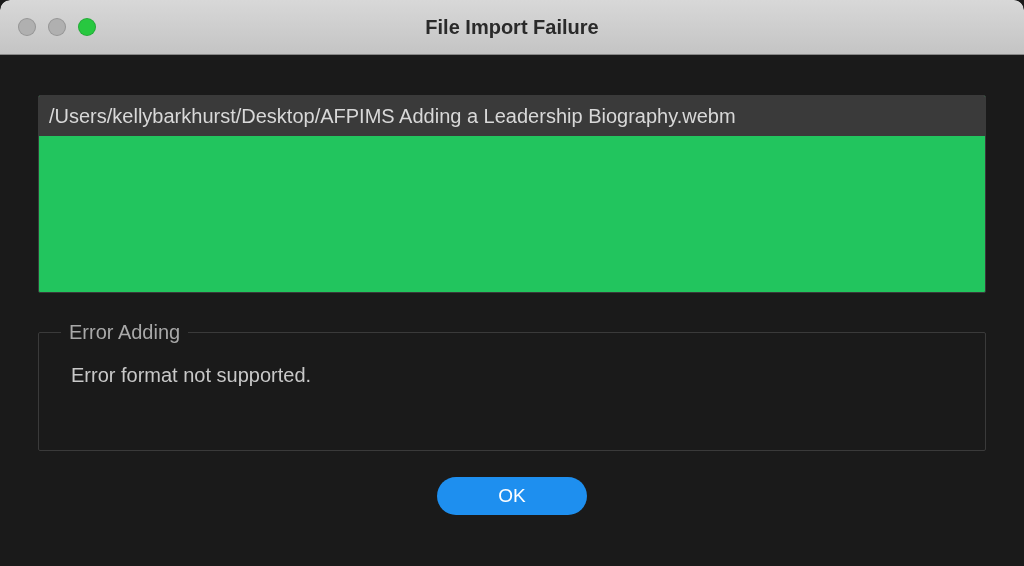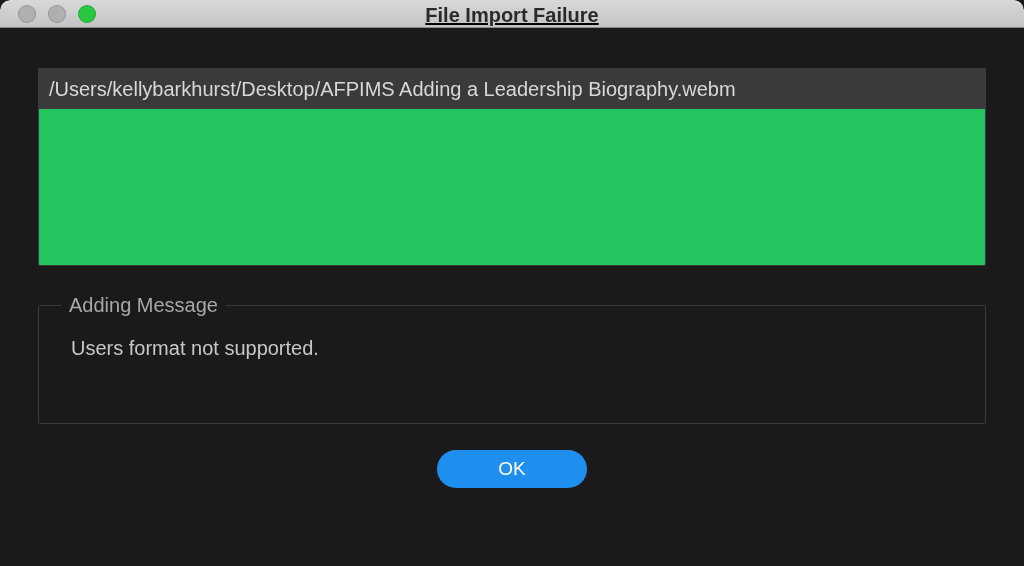--- a/index.html
+++ b/index.html
@@ -11,29 +11,28 @@
     body {
       width: 1024px;
       height: 566px;
       background: #1a1a1a;
       font-family: -apple-system, BlinkMacSystemFont, "Segoe UI", Helvetica, Arial, sans-serif;
       overflow: hidden;
       border-radius: 10px;
     }
     
     .titlebar {
-      height: 28px;
+      height: 55px;
       background: linear-gradient(to bottom, #d8d8d8, #c4c4c4);
       display: flex;
-      align-items: flex-end;
+      align-items: center;
       position: relative;
       border-top-left-radius: 10px;
       border-top-right-radius: 10px;
       border-bottom: 1px solid #888;
-      text-decoration: underline;
     }
     
     .window-controls {
       display: flex;
       gap: 12px;
       position: absolute;
       left: 18px;
       top: 50%;
       transform: translateY(-50%);
     }
@@ -144,22 +143,22 @@
 </div>
 
 <div class="content">
 
   <div class="file-list-box">
     <div class="file-item">/Users/kellybarkhurst/Desktop/AFPIMS Adding a Leadership Biography.webm</div>
   </div>
 
   <div class="error-section">
     <fieldset class="error-fieldset">
-      <legend class="error-legend">Adding Message</legend>
-      <div class="error-text">Users format not supported.</div>
+      <legend class="error-legend">Error Adding</legend>
+      <div class="error-text">Error format not supported.</div>
     </fieldset>
   </div>
 
   <div class="button-row">
     <button class="ok-button">OK</button>
   </div>
 
 </div>
 
 </body></html>

